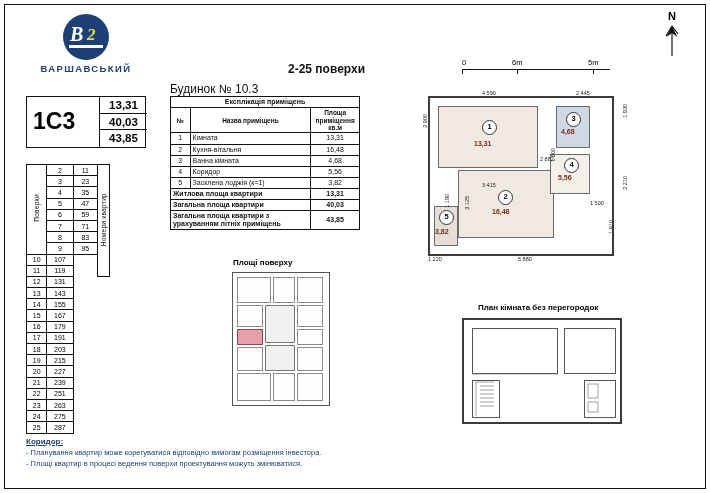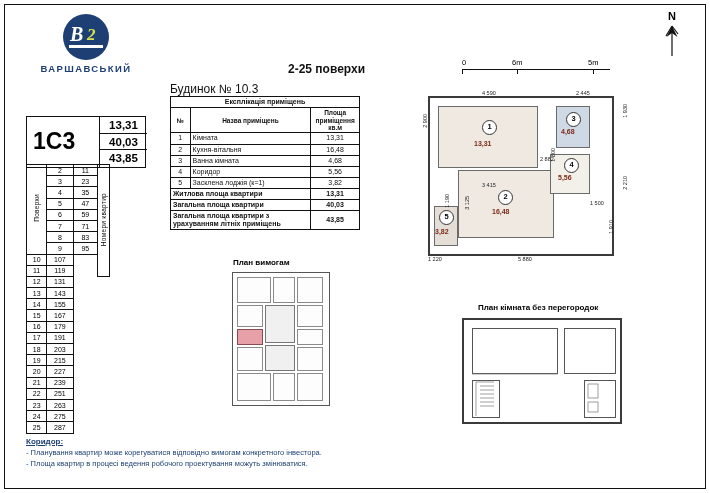--- a/index.html
+++ b/index.html
@@ -101,21 +101,20 @@
 
   
   .type-box {
     position: absolute;
     left: 26px;
     top: 96px;
     width: 120px;
     height: 52px;
     border: 1px solid #111;
     box-sizing: border-box;
-    margin-top: 20px;
   }
   .type-code {
     position: absolute;
     left: 6px;
     top: 11px;
     font-size: 23px;
     font-weight: bold;
     letter-spacing: 0px;
   }
   .type-nums {
@@ -579,21 +578,21 @@
           <td colspan="2">Загальна площа квартири</td>
           <td class="c-area">40,03</td>
         </tr>
         <tr class="exp-sum">
           <td colspan="2">Загальна площа квартири з урахуванням літніх приміщень</td>
           <td class="c-area">43,85</td>
         </tr>
       </tbody>
   </table>
 
-  <div class="plan-floor-label">План вимогам</div>
+  <div class="plan-floor-label">Площі поверху</div>
   <div class="floorplan">
     <div class="fp-cell" style="left:4px;  top:4px;  width:34px; height:26px;"></div>
     <div class="fp-cell" style="left:40px; top:4px;  width:22px; height:26px;"></div>
     <div class="fp-cell" style="left:64px; top:4px;  width:26px; height:26px;"></div>
     <div class="fp-cell" style="left:4px;  top:32px; width:26px; height:22px;"></div>
     <div class="fp-core" style="left:32px; top:32px; width:30px; height:38px;"></div>
     <div class="fp-cell" style="left:64px; top:32px; width:26px; height:22px;"></div>
     <div class="fp-hi" style="left:4px;  top:56px; width:26px; height:16px;"></div>
     <div class="fp-cell" style="left:64px; top:56px; width:26px; height:16px;"></div>
     <div class="fp-cell" style="left:4px;  top:74px; width:26px; height:24px;"></div>
@@ -654,17 +653,17 @@
       <path d="M12 62 L12 96 M12 62 L30 62 M16 66 L30 66 M16 70 L30 70 M16 74 L30 74 M16 78 L30 78 M16 82 L30 82 M16 86 L30 86" stroke="#777" stroke-width="0.7" fill="none"></path>
       <rect x="124" y="64" width="10" height="14" stroke="#777" stroke-width="0.7" fill="none"></rect>
       <rect x="124" y="82" width="10" height="10" stroke="#777" stroke-width="0.7" fill="none"></rect>
       <path d="M8 54 L94 54" stroke="#777" stroke-width="0.7"></path>
     </svg>
   </div>
 
   <div class="notes">
     <div class="notes-title">Коридор:</div>
     <ul id="notes-list">
-        <li>- Планування квартир може корегуватися відповідно вимогам конкретного інвестора.</li>
-        <li>- Площа квартир в процесі ведення робочого проектування можуть змінюватися.</li>
+        <li>- Планування квартир може корегуватися відповідно вимогам розміщення інвестора.</li>
+        <li>- Площі квартир в процесі ведення поверхи проектування можуть змінюватися.</li>
       </ul>
   </div>
 </div>
 
 </body></html>

